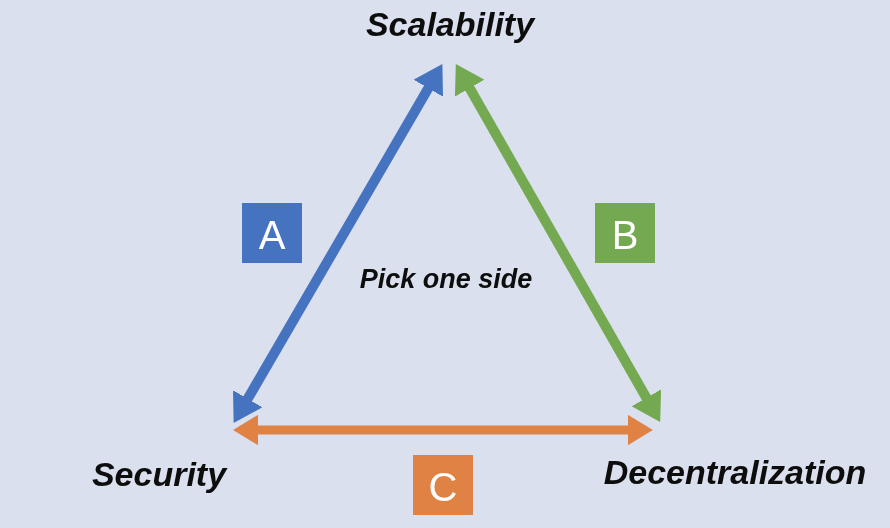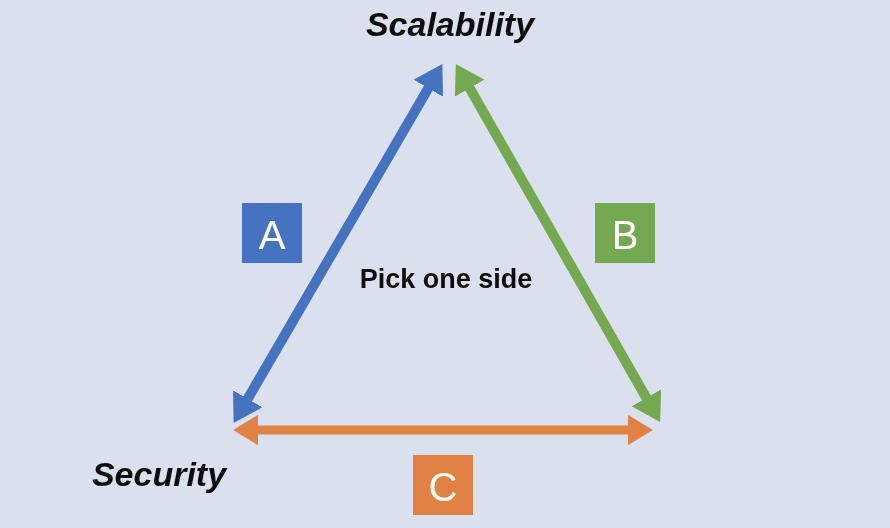--- a/index.html
+++ b/index.html
@@ -34,20 +34,21 @@
   }
   .vertex-top    { left: 450px; top: 6px;   }
   .vertex-left   { left: 159px; top: 456px; font-style: italic; }
   .vertex-right  { left: 735px; top: 454px; }
   .center-caption {
     position: absolute;
     left: 446px;
     top: 262px;
     transform: translateX(-50%);
     text-align: center;
+    font-style: italic;
     font-weight: 700;
     font-size: 27px;
     line-height: 35px;
     color: #0d0d0d;
     white-space: nowrap;
   }
   .box-letter {
     font-family: "Liberation Sans", sans-serif;
     font-size: 40px;
     font-weight: 400;
@@ -81,18 +82,19 @@
     <rect x="595" y="203" width="60" height="60" fill="#74A952"></rect>
     <rect x="413" y="455" width="60" height="60" fill="#E08244"></rect>
 
     <text class="box-letter" x="272" y="235" fill="#ffffff" text-anchor="middle" dominant-baseline="central">A</text>
     <text class="box-letter" x="625" y="235" fill="#ffffff" text-anchor="middle" dominant-baseline="central">B</text>
     <text class="box-letter" x="443" y="487" fill="#ffffff" text-anchor="middle" dominant-baseline="central">C</text>
   </svg>
 
   <div class="vertex-label vertex-top">Scalability</div>
   <div class="vertex-label vertex-left">Security</div>
+  <div class="vertex-label vertex-right">Decentralization</div>
 
   <div class="center-caption">
     <div>Pick one side</div>
   </div>
 
 </div>
 
 </body></html>

